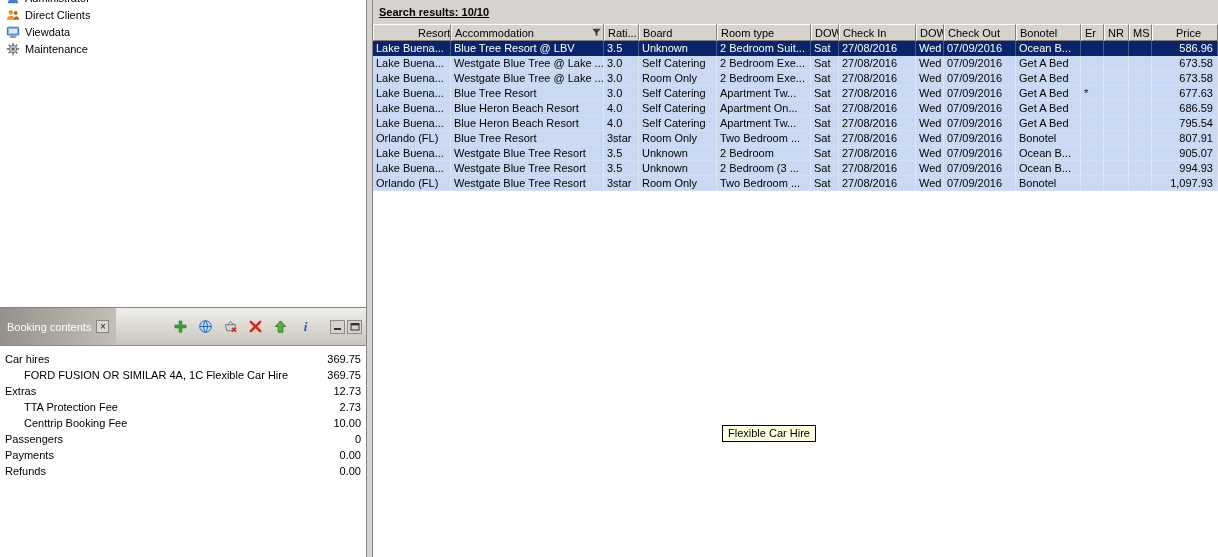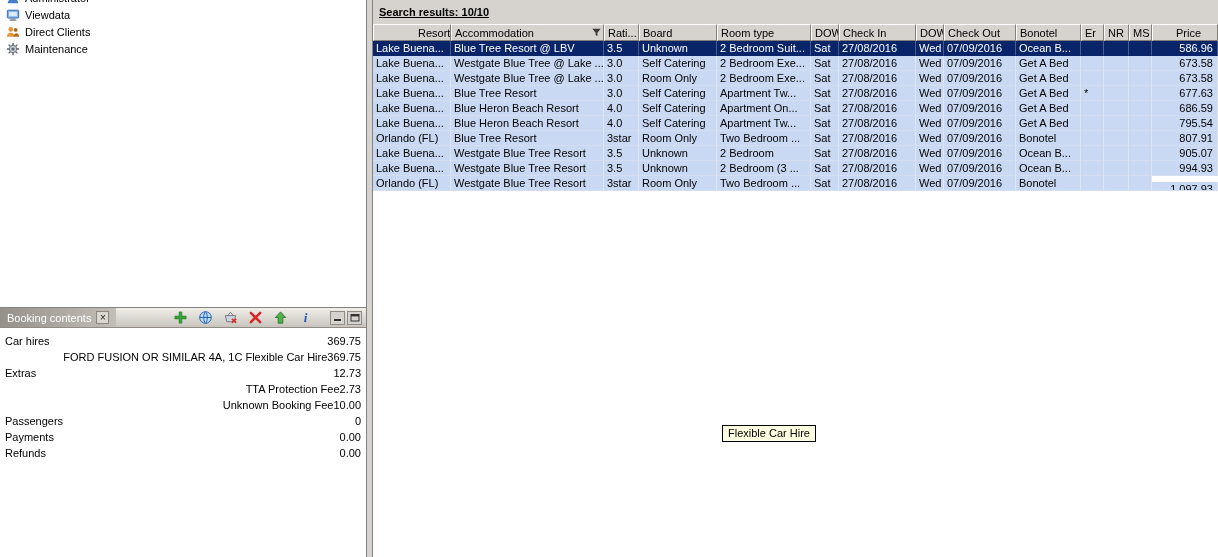--- a/index.html
+++ b/index.html
@@ -8,32 +8,32 @@
   .app { position:relative; width:1218px; height:557px; background:var(--chrome,#d6d3ce); overflow:hidden; }
 
   
   .tree-panel { position:absolute; left:0; top:0; width:366px; height:307px; background:#fff; overflow:hidden; }
   .tree-item { display:flex; align-items:center; height:17px; padding-left:5px; white-space:nowrap; }
   .tree-item.clipped { margin-top:-11px; }
   .tree-icon { width:15px; height:15px; margin-right:5px; flex:0 0 auto; display:inline-flex; align-items:center; justify-content:center; }
 
   
   .booking-panel { position:absolute; left:0; top:307px; width:366px; height:250px; background:#fff; border-top:1px solid #848284; }
-  .panel-titlebar { height:20px; display:flex; align-items:stretch; background:linear-gradient(#f0eee9,#c9c5be); border-bottom:1px solid #908c85; }
+  .panel-titlebar { height:38px; display:flex; align-items:stretch; background:linear-gradient(#f0eee9,#c9c5be); border-bottom:1px solid #908c85; }
   .panel-tab { display:flex; align-items:center; gap:5px; padding:0 7px; background:linear-gradient(90deg,#95918a,#c3bfb7); color:#fff; }
   .tab-close { width:13px; height:13px; background:#dbd8d1; border:1px solid #8a867f; color:#222; display:flex; align-items:center; justify-content:center; font-size:10px; line-height:1; cursor:default; }
   .panel-toolbar { display:flex; align-items:center; gap:8px; margin-left:auto; padding-right:16px; }
   .tool-btn { width:17px; height:17px; display:inline-flex; align-items:center; justify-content:center; }
   .winbtns { display:flex; align-items:center; gap:2px; padding-right:4px; }
   .winbtn { width:15px; height:14px; display:inline-flex; align-items:center; justify-content:center; background:#d6d3ce; border:1px solid #908c85; }
 
   .booking-list { padding-top:5px; }
   .b-row { display:flex; height:16px; align-items:center; }
   .b-label { flex:1; padding-left:5px; white-space:nowrap; overflow:hidden; }
-  .b-label.ind { padding-left:24px;text-align:right; }
+  .b-label.ind { padding-left:24px; }
   .b-value { padding-right:5px; text-align:right; white-space:nowrap; }
 
   
   .splitter { position:absolute; left:366px; top:0; width:7px; height:557px; background:var(--chrome,#d6d3ce); border-left:1px solid #848284; border-right:1px solid #848284; }
 
   
   .right-col { position:absolute; left:373px; top:0; width:845px; height:557px; background:#fff; }
   .results-header { height:24px; background:var(--chrome,#d6d3ce); font-weight:bold; padding:6px 0 0 6px;text-decoration:underline; }
   .grid-header { display:flex; height:17px; }
   .gh-cell { position:relative; background:var(--chrome,#d6d3ce); border-top:1px solid #fff; border-left:1px solid #fff; border-right:1px solid #828078; border-bottom:1px solid #828078; padding:2px 2px 0 3px; white-space:nowrap; overflow:hidden; flex:0 0 auto; }
@@ -58,38 +58,38 @@
           <svg width="14" height="14" viewBox="0 0 16 16">
             <circle cx="8" cy="5" r="3" fill="#4a7cc9"></circle>
             <path d="M2 14c0-3.3 2.7-5.5 6-5.5s6 2.2 6 5.5z" fill="#4a7cc9"></path>
           </svg>
         </span>
         <span class="tree-label">Administrator</span>
       </div>
       <div class="tree-item">
         <span class="tree-icon">
           <svg width="14" height="14" viewBox="0 0 16 16">
+            <circle cx="5.5" cy="5" r="2.6" fill="#e8943a"></circle>
+            <path d="M1 13.5c0-2.8 2-4.6 4.5-4.6S10 10.7 10 13.5z" fill="#e8943a"></path>
+            <circle cx="11" cy="5.6" r="2.2" fill="#b06a20"></circle>
+            <path d="M8.7 13.5c.2-2.4 1.6-4 3.3-4 1.6 0 2.8 1.6 3 4z" fill="#b06a20"></path>
+          </svg>
+        </span>
+        <span class="tree-label">Direct Clients</span>
+      </div>
+      <div class="tree-item">
+        <span class="tree-icon">
+          <svg width="14" height="14" viewBox="0 0 16 16">
             <rect x="1.5" y="2.5" width="13" height="9" rx="1" fill="#7fb2e8" stroke="#2c5faa"></rect>
             <rect x="3.5" y="4.5" width="9" height="5" fill="#dceafc"></rect>
             <rect x="5" y="12" width="6" height="1.5" fill="#8a8f98"></rect>
             <rect x="4" y="13.5" width="8" height="1" fill="#6b7078"></rect>
           </svg>
         </span>
         <span class="tree-label">Viewdata</span>
-      </div>
-      <div class="tree-item">
-        <span class="tree-icon">
-          <svg width="14" height="14" viewBox="0 0 16 16">
-            <circle cx="5.5" cy="5" r="2.6" fill="#e8943a"></circle>
-            <path d="M1 13.5c0-2.8 2-4.6 4.5-4.6S10 10.7 10 13.5z" fill="#e8943a"></path>
-            <circle cx="11" cy="5.6" r="2.2" fill="#b06a20"></circle>
-            <path d="M8.7 13.5c.2-2.4 1.6-4 3.3-4 1.6 0 2.8 1.6 3 4z" fill="#b06a20"></path>
-          </svg>
-        </span>
-        <span class="tree-label">Direct Clients</span>
       </div>
       <div class="tree-item">
         <span class="tree-icon">
           <svg width="14" height="14" viewBox="0 0 16 16">
             <path d="M8 1v3M8 12v3M1 8h3M12 8h3M3 3l2 2M11 11l2 2M13 3l-2 2M5 11l-2 2" stroke="#5f6670" stroke-width="1.6"></path>
             <circle cx="8" cy="8" r="4.2" fill="#c8cdd4" stroke="#5f6670"></circle>
             <circle cx="8" cy="8" r="1.8" fill="#5f6670"></circle>
           </svg>
         </span>
         <span class="tree-label">Maintenance</span>
@@ -162,21 +162,21 @@
         </div>
         <div class="b-row">
           <span class="b-label">Extras</span>
           <span class="b-value">12.73</span>
         </div>
         <div class="b-row">
           <span class="b-label ind">TTA Protection Fee</span>
           <span class="b-value">2.73</span>
         </div>
         <div class="b-row">
-          <span class="b-label ind">Unknown Booking Fee</span>
+          <span class="b-label ind">Centtrip Booking Fee</span>
           <span class="b-value">10.00</span>
         </div>
         <div class="b-row">
           <span class="b-label">Passengers</span>
           <span class="b-value">0</span>
         </div>
         <div class="b-row">
           <span class="b-label">Payments</span>
           <span class="b-value">0.00</span>
         </div>
@@ -361,20 +361,20 @@
           <div class="g-cell" style="width: 78px;">Room Only</div>
           <div class="g-cell" style="width: 94px;">Two Bedroom ...</div>
           <div class="g-cell" style="width: 28px;">Sat</div>
           <div class="g-cell" style="width: 77px;">27/08/2016</div>
           <div class="g-cell" style="width: 28px;">Wed</div>
           <div class="g-cell" style="width: 72px;">07/09/2016</div>
           <div class="g-cell" style="width: 65px;">Bonotel</div>
           <div class="g-cell" style="width: 23px;"></div>
           <div class="g-cell" style="width: 25px;"></div>
           <div class="g-cell" style="width: 23px;"></div>
-          <div class="g-cell right" style="width: 66px; margin-top: 6px;">1,097.93</div>
+          <div class="g-cell right" style="width: 66px;">1,097.93</div>
         </div>
       </div>
   </div>
 
   <div class="tooltip">Flexible Car Hire</div>
 
 </div>
 
 </body></html>

